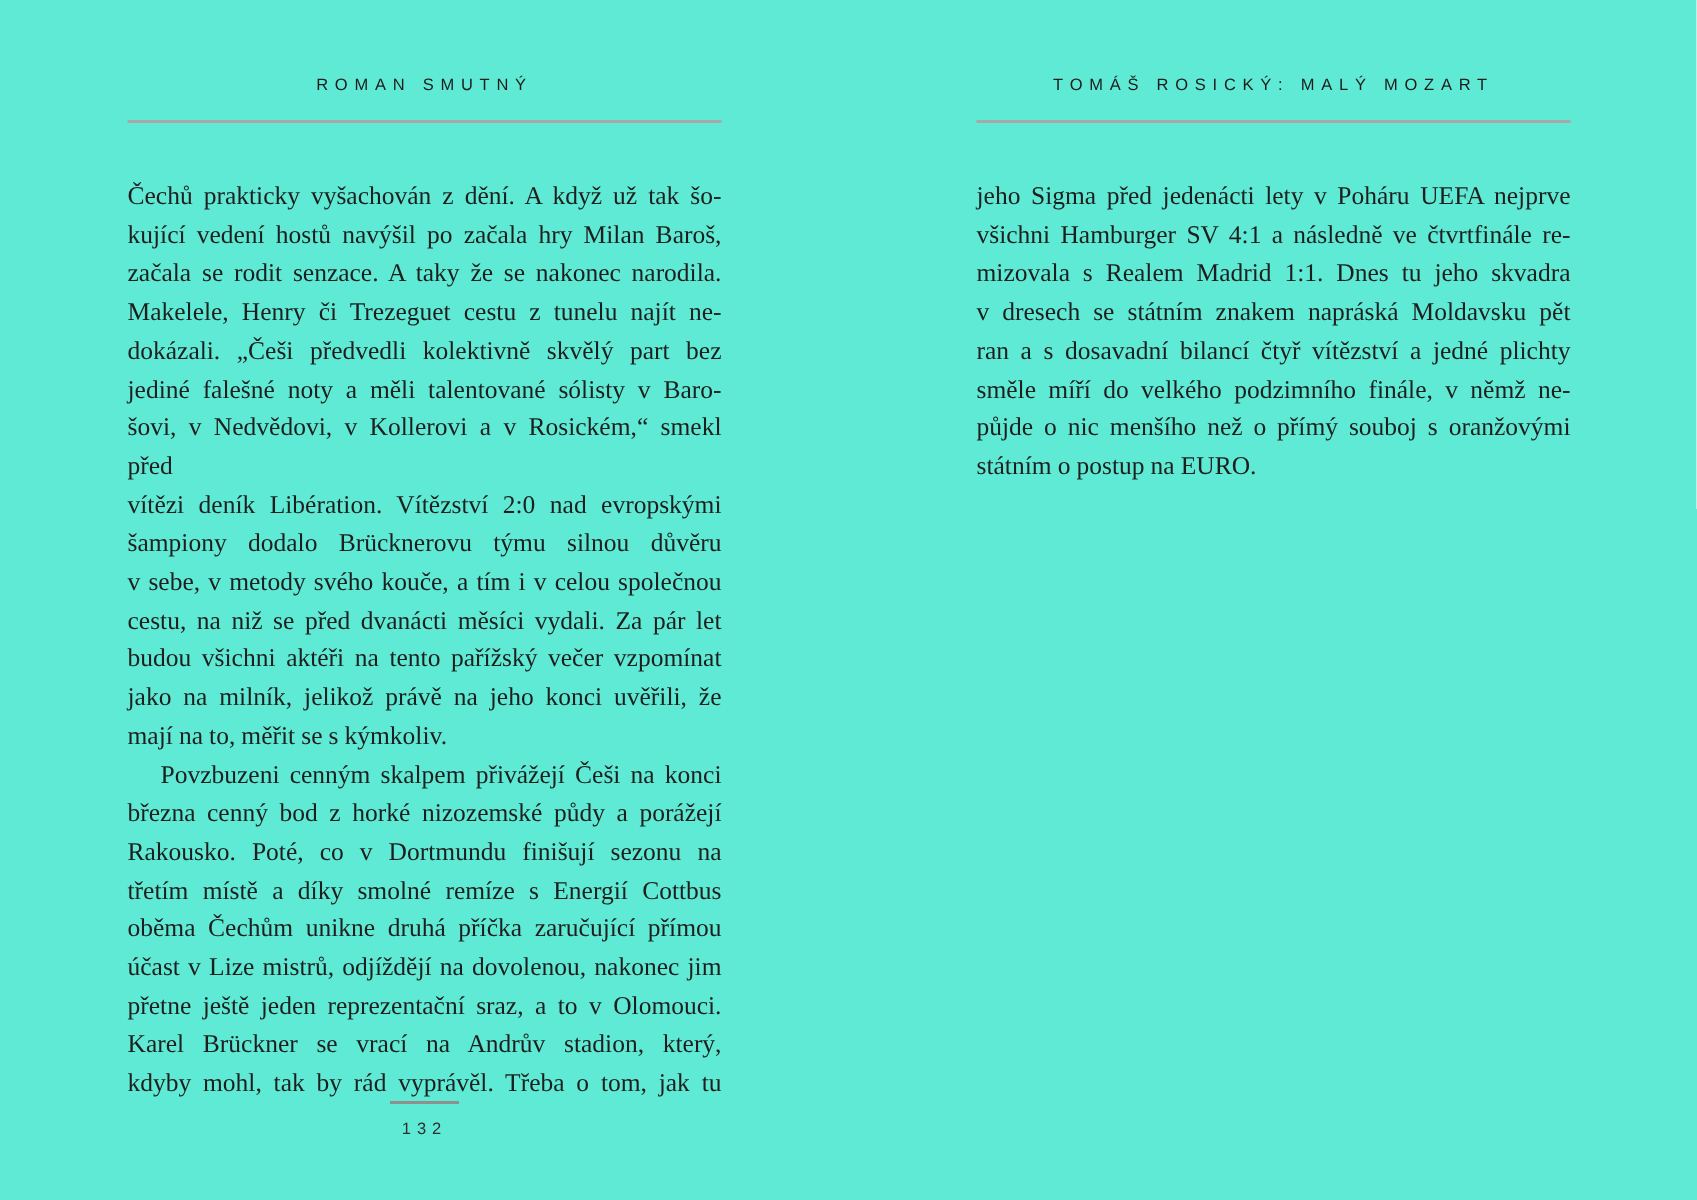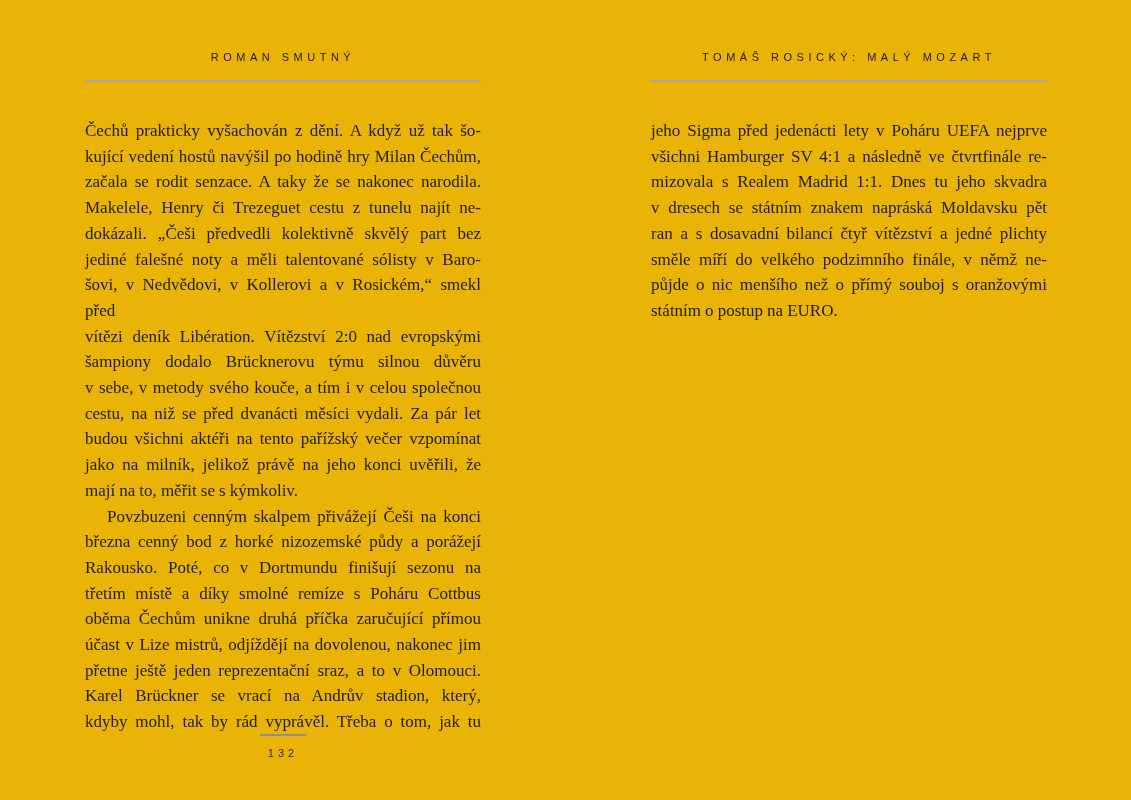--- a/index.html
+++ b/index.html
@@ -4,21 +4,21 @@
 <style>
   html, body {
     margin: 0;
     padding: 0;
     background: #ffffff;
   }
   .book {
     position: relative;
     width: 1131px;
     height: 800px;
-    background: #eab308;
+    background: #5eead4;
     font-family: "Liberation Serif", serif;
     color: #1e1e1e;
     overflow: hidden;
   }
   .page {
     position: absolute;
     top: 0;
     width: 396px;
     height: 800px;
   }
@@ -89,37 +89,37 @@
 <body>
 
 <div class="book">
 
   <section class="page page-left">
     <div class="running-header">ROMAN SMUTNÝ</div>
     <div class="header-rule"></div>
 
     <div class="body-text">
         <div class="line">Čechů prakticky vyšachován z dění. A když už tak šo-</div>
-        <div class="line">kující vedení hostů navýšil po hodině hry Milan Čechům,</div>
+        <div class="line">kující vedení hostů navýšil po začala hry Milan Baroš,</div>
         <div class="line">začala se rodit senzace. A taky že se nakonec narodila.</div>
         <div class="line">Makelele, Henry či Trezeguet cestu z tunelu najít ne-</div>
         <div class="line">dokázali. „Češi předvedli kolektivně skvělý part bez</div>
         <div class="line">jediné falešné noty a měli talentované sólisty v Baro-</div>
         <div class="line">šovi, v Nedvědovi, v Kollerovi a v Rosickém,“ smekl před</div>
         <div class="line">vítězi deník Libération. Vítězství 2:0 nad evropskými</div>
         <div class="line">šampiony dodalo Brücknerovu týmu silnou důvěru</div>
         <div class="line">v sebe, v metody svého kouče, a tím i v celou společnou</div>
         <div class="line">cestu, na niž se před dvanácti měsíci vydali. Za pár let</div>
         <div class="line">budou všichni aktéři na tento pařížský večer vzpomínat</div>
         <div class="line">jako na milník, jelikož právě na jeho konci uvěřili, že</div>
         <div class="line para-end">mají na to, měřit se s kýmkoliv.</div>
         <div class="line indent">Povzbuzeni cenným skalpem přivážejí Češi na konci</div>
         <div class="line">března cenný bod z horké nizozemské půdy a porážejí</div>
         <div class="line">Rakousko. Poté, co v Dortmundu finišují sezonu na</div>
-        <div class="line">třetím místě a díky smolné remíze s Poháru Cottbus</div>
+        <div class="line">třetím místě a díky smolné remíze s Energií Cottbus</div>
         <div class="line">oběma Čechům unikne druhá příčka zaručující přímou</div>
         <div class="line">účast v Lize mistrů, odjíždějí na dovolenou, nakonec jim</div>
         <div class="line">přetne ještě jeden reprezentační sraz, a to v Olomouci.</div>
         <div class="line">Karel Brückner se vrací na Andrův stadion, který,</div>
         <div class="line">kdyby mohl, tak by rád vyprávěl. Třeba o tom, jak tu</div>
       </div>
 
     <div class="footer-rule"></div>
     <div class="page-number">132</div>
   </section>

